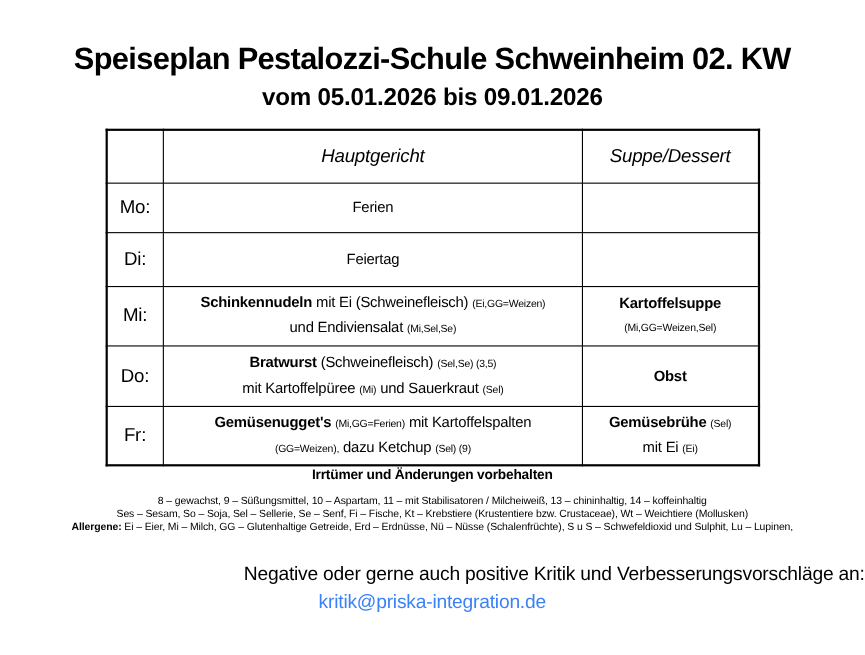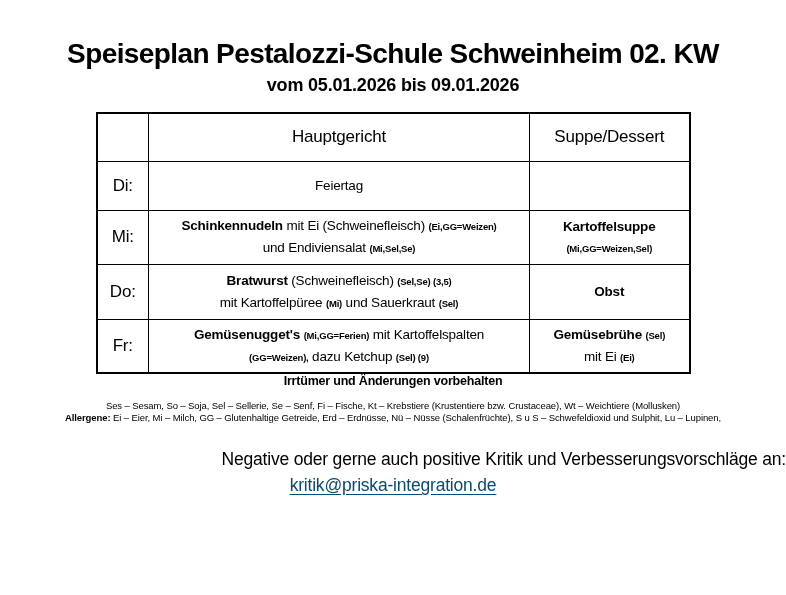--- a/index.html
+++ b/index.html
@@ -16,21 +16,21 @@
   .title {
     margin-top: 38px;
     text-align: center;
     font-size: 28px;
     font-weight: 700;
     letter-spacing: -0.6px;
   }
   .subtitle {
     margin-top: 5px;
     text-align: center;
-    font-size: 18px;
+    font-size: 22px;
     font-weight: 700;
   }
 
   table.menu {
     margin: 16px auto 0 auto;
     width: 593px;
     border-collapse: collapse;
     table-layout: fixed;
   }
   table.menu col.c-day  { width: 52px; }
@@ -42,32 +42,32 @@
     text-align: center;
     padding: 2px 4px;
   }
   table.menu { border: 2px solid #000; }
   tr.hdr       { height: 48px; }
   tr.r-0       { height: 45px; }
   tr.r-1       { height: 49px; padding-left: 16px; }
   tr.r-2       { height: 54px; }
   tr.r-3       { height: 55px; }
   tr.r-4       { height: 54px; }
-  .th-main, .th-soup { font-size: 17px; font-weight: 400; }
+  .th-main, .th-soup { font-size: 17px; font-weight: 400; font-style: italic; }
   td.day {
     text-align: left;
     padding-left: 9px;
     font-size: 17px;
     font-weight: 400;
   }
   td.main, td.soup { font-size: 13.5px; line-height: 21px; }
   td.main .line, td.soup .line { display: block; }
   .seg-b  { font-weight: 700; }
   .seg-r  { font-weight: 400; }
-  .seg-sm { font-weight: 700; font-size: 9.5px; }
+  .seg-sm { font-weight: 400; font-size: 9.5px; }
   td.soup .seg-b { font-size: 13.5px; text-align: right; }
 
   .notice {
     text-align: center;
     font-size: 12.5px;
     font-weight: 700;
   }
   .footnotes {
     margin-top: 12px;
     text-align: center;
@@ -83,22 +83,21 @@
     font-size: 17.5px;
     font-weight: 400;
   }
   .feedback-email {
     display: block;
     margin-top: 5px;
     text-align: center;
     font-size: 17.5px;
   }
   .feedback-email a {
-    color: #0c4a6e;
-    text-decoration: underline;
+    color: #3b82f6;
     text-underline-offset: 3px;
     cursor: pointer;
   }
 </style>
 </head>
 <body>
 
 <div class="page">
 
   <div class="title">Speiseplan Pestalozzi-Schule Schweinheim 02. KW</div>
@@ -111,20 +110,27 @@
         <col class="c-soup">
     </colgroup>
     <thead>
       <tr class="hdr">
         <th class="th-day"></th>
         <th class="th-main">Hauptgericht</th>
         <th class="th-soup">Suppe/Dessert</th>
       </tr>
     </thead>
     <tbody id="menu-body">
+        <tr class="r-0">
+          <td class="day">Mo:</td>
+          <td class="main">
+            <span class="line"><span class="seg-r">Ferien</span></span>
+          </td>
+          <td class="soup"></td>
+        </tr>
         <tr class="r-1">
           <td class="day">Di:</td>
           <td class="main">
             <span class="line"><span class="seg-r">Feiertag</span></span>
           </td>
           <td class="soup"></td>
         </tr>
         <tr class="r-2">
           <td class="day">Mi:</td>
           <td class="main">
@@ -156,20 +162,21 @@
             <span class="line"><span class="seg-b">Gemüsebrühe </span><span class="seg-sm">(Sel)</span></span>
             <span class="line"><span class="seg-r">mit Ei </span><span class="seg-sm">(Ei)</span></span>
           </td>
         </tr>
       </tbody>
   </table>
 
   <div class="notice">Irrtümer und Änderungen vorbehalten</div>
 
   <div class="footnotes" id="footnotes">
+      <div><span>8 – gewachst, 9 – Süßungsmittel, 10 – Aspartam, 11 – mit Stabilisatoren / Milcheiweiß, 13 – chininhaltig, 14 – koffeinhaltig</span></div>
       <div><span>Ses – Sesam, So – Soja, Sel – Sellerie, Se – Senf, Fi – Fische, Kt – Krebstiere (Krustentiere bzw. Crustaceae), Wt – Weichtiere (Mollusken)</span></div>
       <div><span class="fn-label">Allergene:</span><span> Ei – Eier, Mi – Milch, GG – Glutenhaltige Getreide, Erd – Erdnüsse, Nü – Nüsse (Schalenfrüchte), S u S – Schwefeldioxid und Sulphit, Lu – Lupinen,</span></div>
     </div>
 
   <div class="feedback">Negative oder gerne auch positive Kritik und Verbesserungsvorschläge an:</div>
   <div class="feedback-email">
     <a>kritik@priska-integration.de</a>
   </div>
 
 </div>

